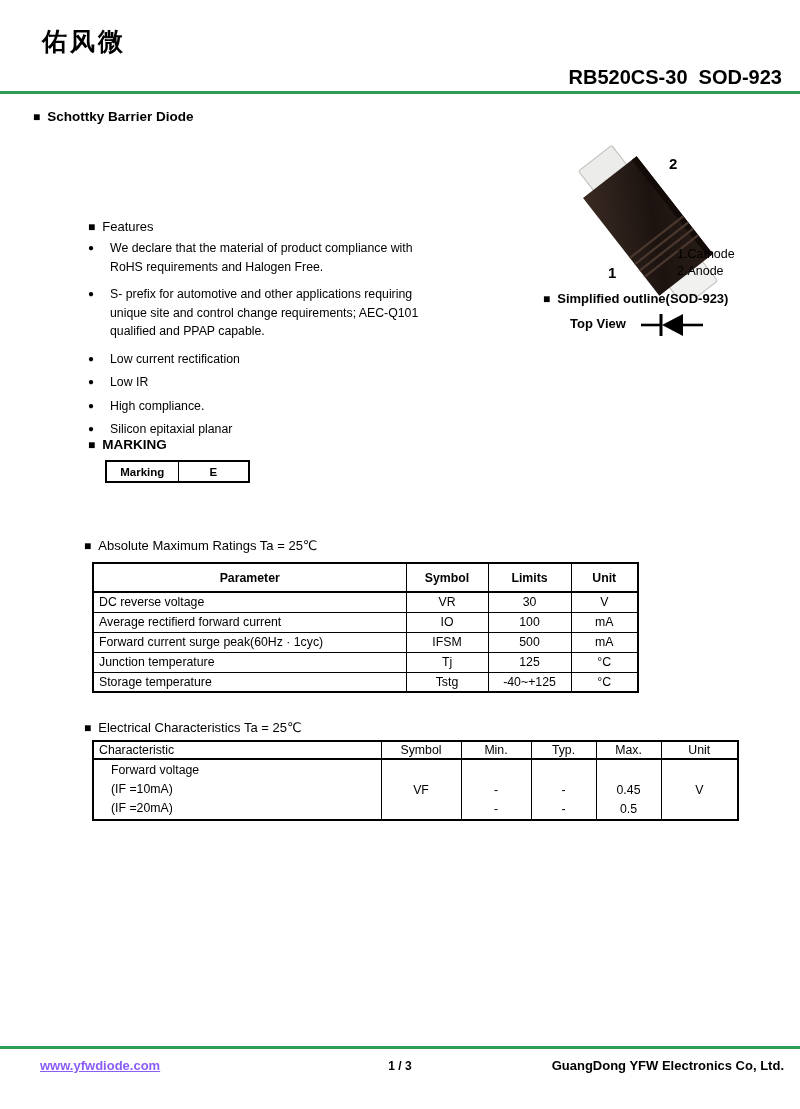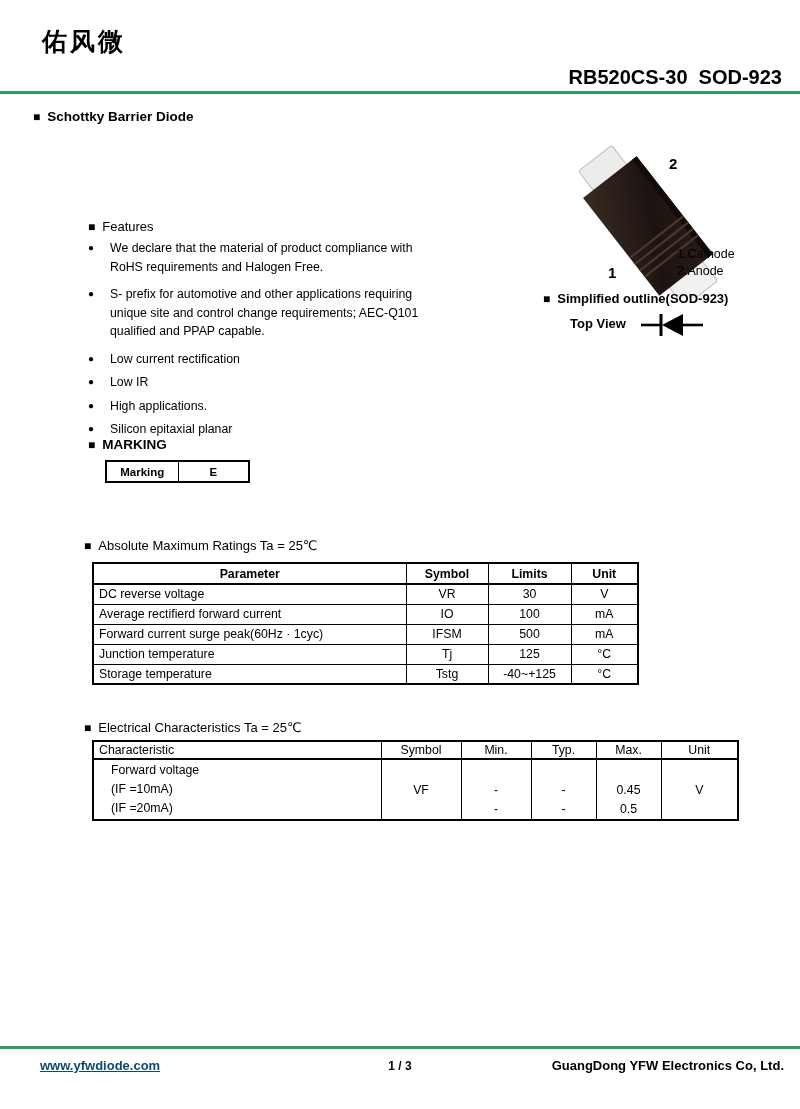--- a/index.html
+++ b/index.html
@@ -25,34 +25,34 @@
   .dot{flex:0 0 22px;font-size:10px;line-height:18.5px}
   .ftext{font-size:12.3px;line-height:18.5px}
   .feat.gap{margin-bottom:9px}
   
   .mark-table{border-collapse:collapse;border:2px solid #000}
   .mark-table td{border:1.5px solid #000;font-size:11.5px;font-weight:700;text-align:center;height:21px}
   
   table.dt{border-collapse:collapse;border:2px solid #000;table-layout:fixed}
   table.dt th,table.dt td{border:1px solid #000;font-size:12.3px;overflow:hidden}
   table.dt thead th{border-bottom:2px solid #000}
-  .abs-table thead th{font-weight:700;text-align:center;height:21px}
+  .abs-table thead th{font-weight:700;text-align:center;height:29px}
   .abs-table td{height:20px}
   .elec-table thead th{font-weight:400;height:18px}
   td.l,th.l{text-align:left;padding-left:5px}
   td.c,th.c{text-align:center}
   .lines div{line-height:19px;padding-left:17px}
   .stack{display:flex;flex-direction:column;justify-content:flex-end}
   .stack div{line-height:19px;text-align:center}
   td.mid{text-align:center;vertical-align:middle}
   tr.g1{height:60px}
   tr.g2{height:41px}
   
   .foot{font-weight:700;font-size:13px}
-  .link{color:#0c4a6e;text-decoration:underline}
+  .link{color:#8b5cf6;text-decoration:underline}
   .pkg-num{font-weight:700;font-size:15px}
   .pkg-lbl{font-size:12.5px}
   .bold13{font-weight:700;font-size:13px;white-space:pre}
 </style>
 </head>
 <body>
 
 <div class="page">
 
   <div class="abs" style="left:42px;top:10px">
@@ -78,21 +78,21 @@
       <div class="feat">
         <span class="dot">●</span>
         <span class="ftext">Low current rectification</span>
       </div>
       <div class="feat">
         <span class="dot">●</span>
         <span class="ftext">Low IR</span>
       </div>
       <div class="feat">
         <span class="dot">●</span>
-        <span class="ftext">High applications.</span>
+        <span class="ftext">High compliance.</span>
       </div>
       <div class="feat">
         <span class="dot">●</span>
         <span class="ftext">Silicon epitaxial planar</span>
       </div>
     </div>
 
   <svg class="abs" style="left:560px;top:138px" width="240" height="160" viewBox="0 0 240 160">
     <defs>
       <linearGradient id="bodyGrad" x1="0" y1="0" x2="1" y2="1">

